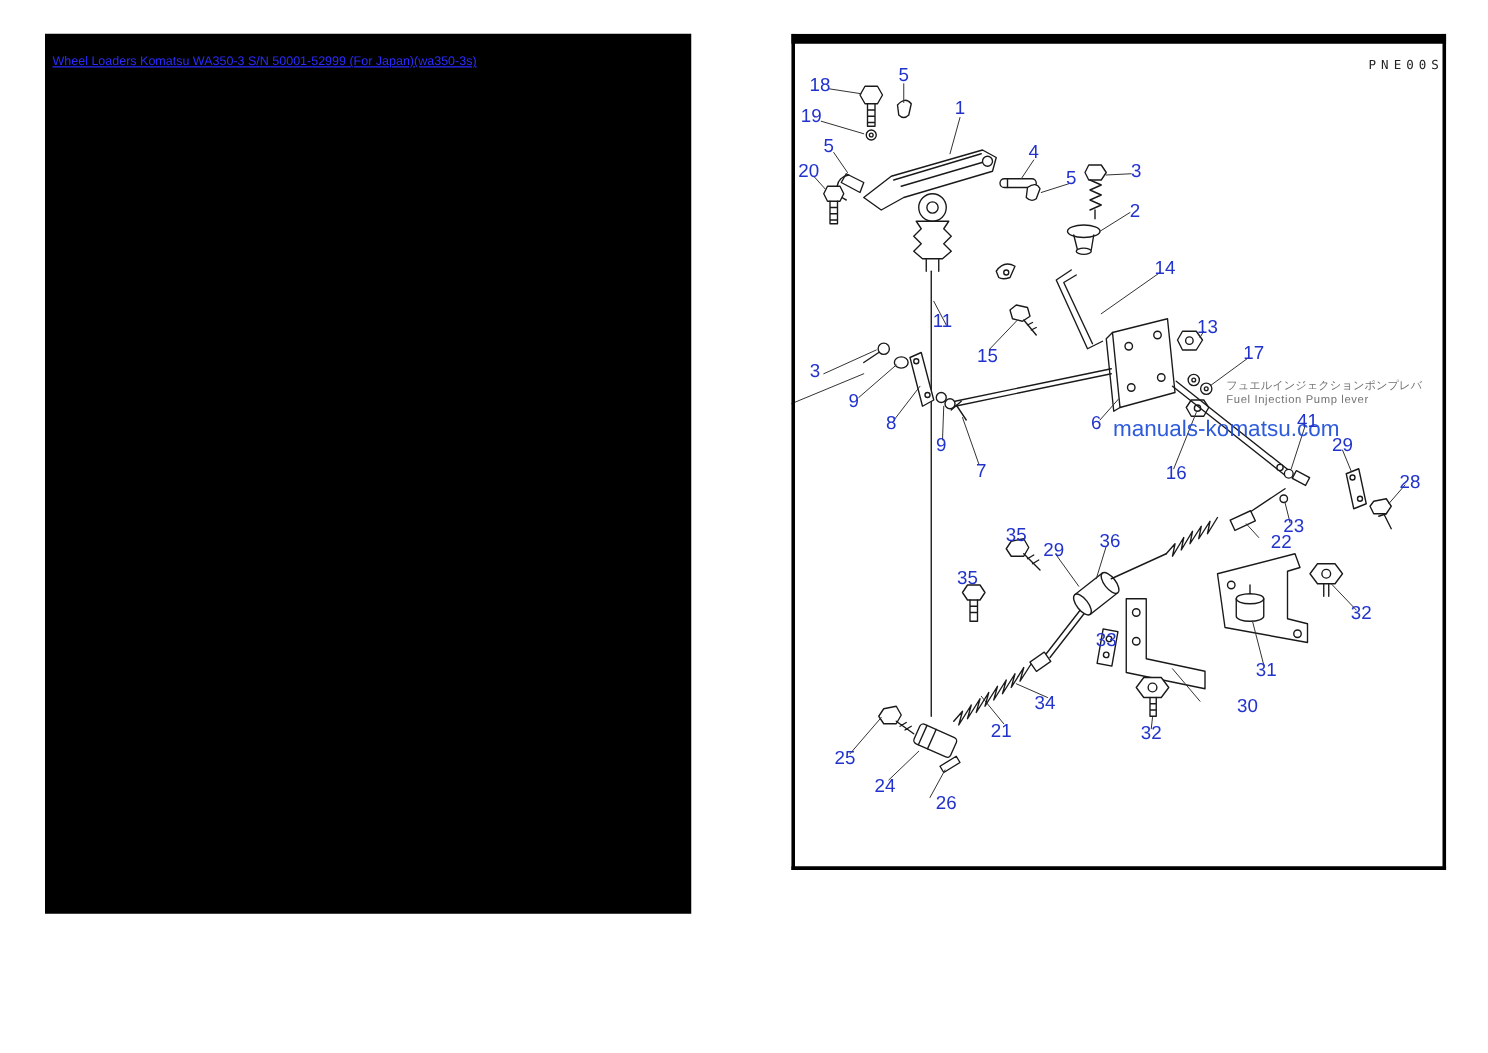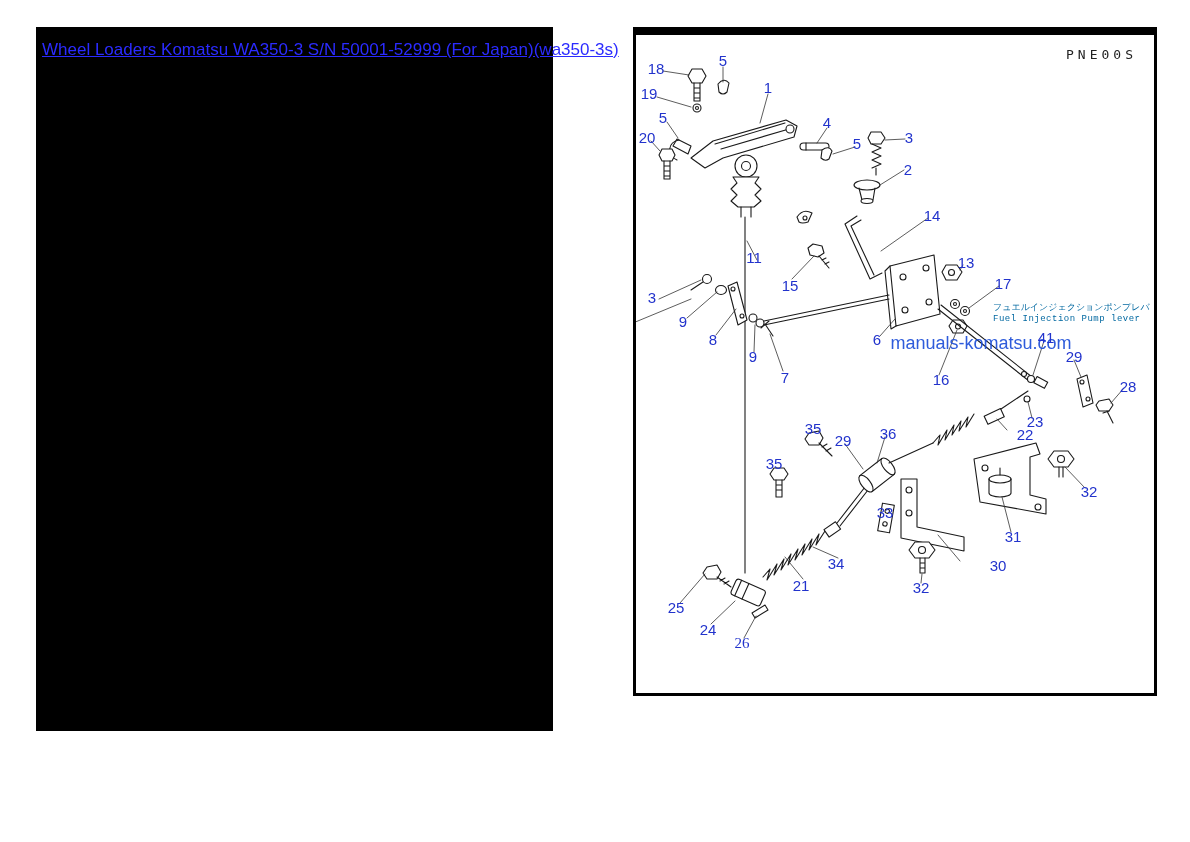--- a/index.html
+++ b/index.html
@@ -2,40 +2,40 @@
 <html style="--callout-color: #2233cc; --link-color: #2b2bff;"><head>
 <meta charset="utf-8">
 <style>
   * { margin:0; padding:0; box-sizing:border-box; }
   html,body { width:1190px; height:842px; background:#fff; overflow:hidden;
               font-family:"Liberation Sans", sans-serif; }
   .page { position:relative; width:1190px; height:842px; background:#fff; }
 
   
   .black-panel { position:absolute; left:36px; top:27px; width:517px; height:704px; background:#000; }
-  .manual-link { position:absolute; left:6px; top:16px; font-size:17px; line-height:13px;
+  .manual-link { position:absolute; left:6px; top:16px; font-size:10px; line-height:13px;
                  color:var(--link-color,#2b2bff); text-decoration:underline; white-space:nowrap;
                  font-family:"Liberation Sans", sans-serif; }
 
   
   .diagram-frame { position:absolute; left:633px; top:27px; width:524px; height:669px;
                    background:#fff; overflow:hidden; }
   .edge { position:absolute; background:#000; }
   .edge.top    { left:0; top:0; width:100%; height:8px; }
   .edge.bottom { left:0; bottom:0; width:100%; height:3px; }
   .edge.left   { left:0; top:0; width:3px; height:100%; }
   .edge.right  { right:0; top:0; width:3px; height:100%; }
 
-  .page-code { position:absolute; right:20px; top:20px; font-family:"DejaVu Sans Mono", monospace;
-               font-size:13px; letter-spacing:4px; color:#222; }
+  .page-code { position:absolute; right:2px; top:20px; font-family:"DejaVu Sans Mono", monospace;
+               font-size:10px; letter-spacing:4px; color:#222; }
 
   svg.art { position:absolute; left:0; top:0; width:524px; height:669px; }
 
-  .pump-label { position:absolute; left:360px; top:276px; width:162px; overflow:hidden;
-                white-space:nowrap; color:#0369a1; font-family:Liberation Mono, monospace; }
+  .pump-label { position:absolute; left:348px; top:276px; width:162px; overflow:hidden;
+                white-space:nowrap; color:#737373; font-family:Liberation Sans, sans-serif; }
   .pump-label .jp { font-size:9px; line-height:11px; }
   .pump-label .en { font-size:9px; line-height:11px; letter-spacing:0.5px; }
 
   .watermark { position:absolute; left:348px; top:316px; transform:translate(-50%,-50%);
                font-size:18px; color:#1d4ed8; opacity:.92; white-space:nowrap;
                font-family:"Liberation Sans", sans-serif; }
 
   .callout-layer { position:absolute; left:0; top:0; width:100%; height:100%;border-radius:13px; }
   .callout { position:absolute; transform:translate(-50%,-50%); color:var(--callout-color,#2233cc);
              font-size:15px; line-height:15px; font-family:"Liberation Sans", sans-serif; }
@@ -236,21 +236,21 @@
         <span class="callout" style="left: 141px; top: 436px;">35</span>
         <span class="callout" style="left: 456px; top: 464px;">32</span>
         <span class="callout" style="left: 380px; top: 509px;">31</span>
         <span class="callout" style="left: 252px; top: 485px;">33</span>
         <span class="callout" style="left: 203px; top: 536px;">34</span>
         <span class="callout" style="left: 329px; top: 538px; margin-left: 36px;">30</span>
         <span class="callout" style="left: 288px; top: 560px;">32</span>
         <span class="callout" style="left: 168px; top: 558px;">21</span>
         <span class="callout" style="left: 43px; top: 580px;">25</span>
         <span class="callout" style="left: 75px; top: 602px;">24</span>
-        <span class="callout" style="left: 109px; top: 616px; font-family: Liberation Serif, serif;">26</span>
+        <span class="callout" style="left: 124px; top: 616px;">26</span>
       </div>
 
     <div class="page-code">PNE00S</div>
 
     <div class="edge top"></div>
     <div class="edge bottom"></div>
     <div class="edge left"></div>
     <div class="edge right"></div>
   </div>
 

